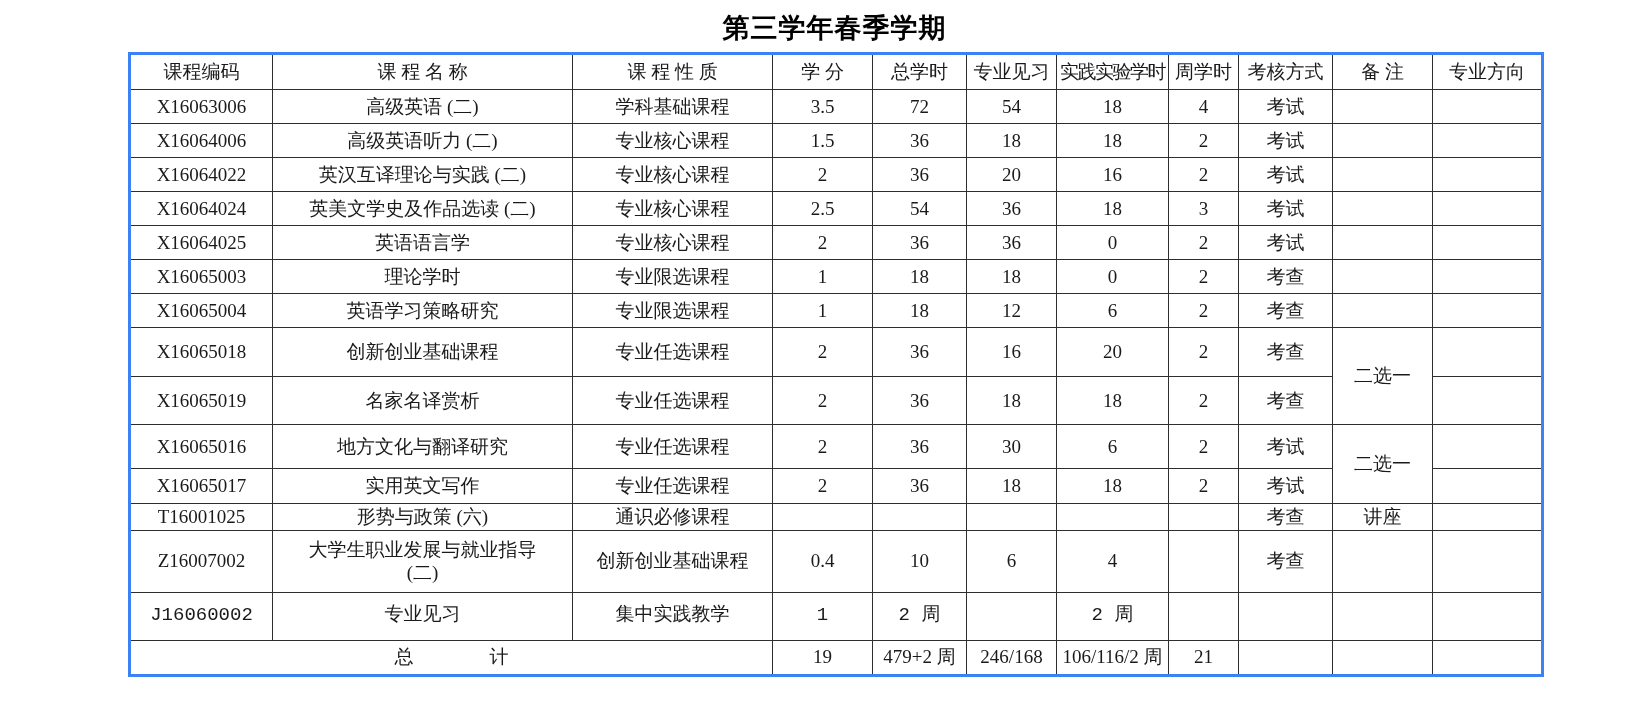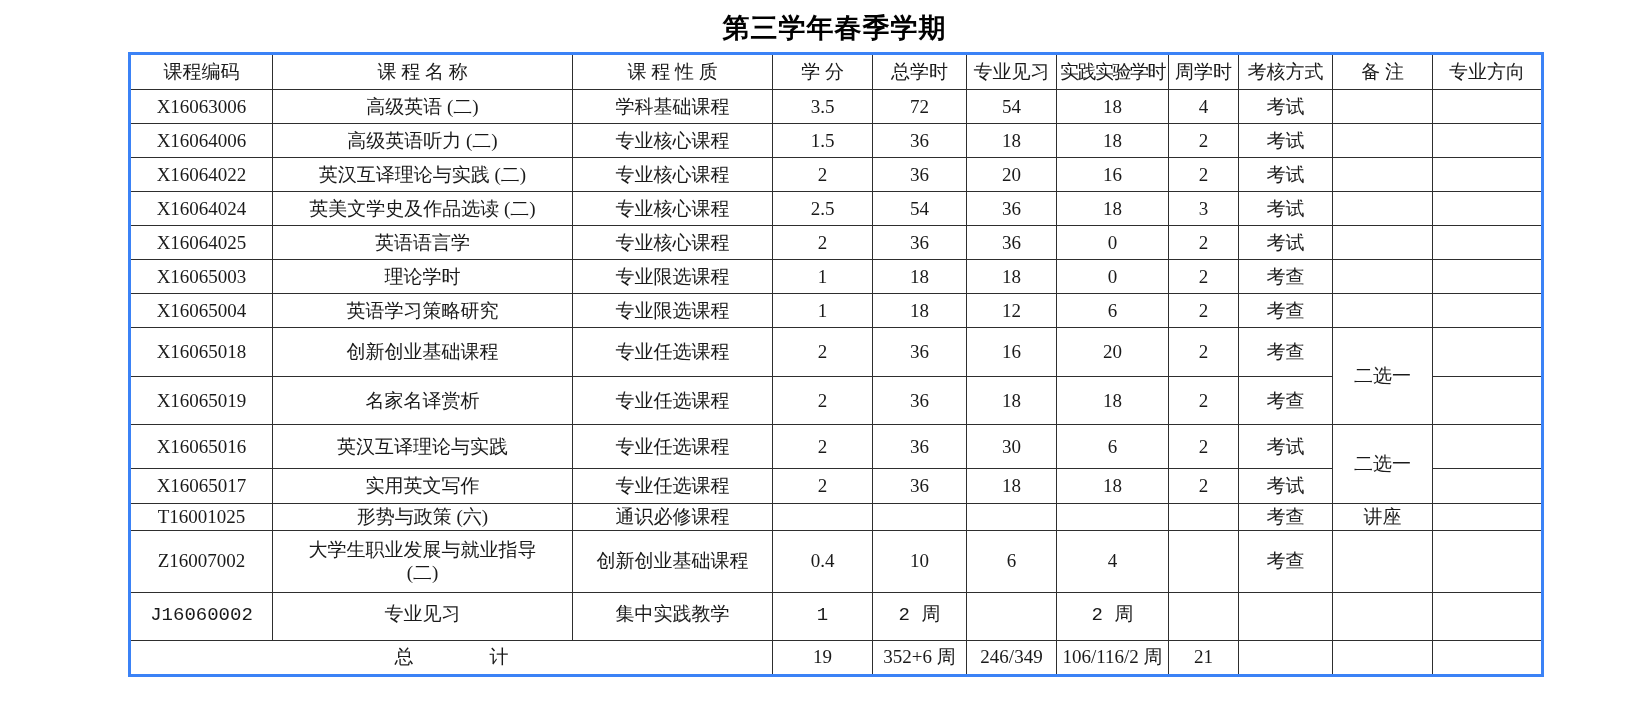--- a/index.html
+++ b/index.html
@@ -226,21 +226,21 @@
       <td>36</td>
       <td>18</td>
       <td>18</td>
       <td>2</td>
       <td>考查</td>
       <td></td>
     </tr>
 
     <tr class="h-r10">
       <td>X16065016</td>
-      <td class="cell-name">英汉互译理论与实践</td>
+      <td class="cell-name">地方文化与翻译研究</td>
       <td class="vt">专业任选课程</td>
       <td>2</td>
       <td>36</td>
       <td>30</td>
       <td>6</td>
       <td>2</td>
       <td>考试</td>
       <td rowspan="2">二选一</td>
       <td></td>
     </tr>
@@ -297,22 +297,22 @@
       <td>2 周</td>
       <td></td>
       <td></td>
       <td></td>
       <td></td>
     </tr>
 
     <tr class="h-total">
       <td colspan="3">总　　　　计</td>
       <td>19</td>
-      <td>352+6 周</td>
-      <td>246/349</td>
+      <td>479+2 周</td>
+      <td>246/168</td>
       <td>106/116/2 周</td>
       <td>21</td>
       <td></td>
       <td></td>
       <td></td>
     </tr>
 
   </tbody>
     </table>
 </div>

